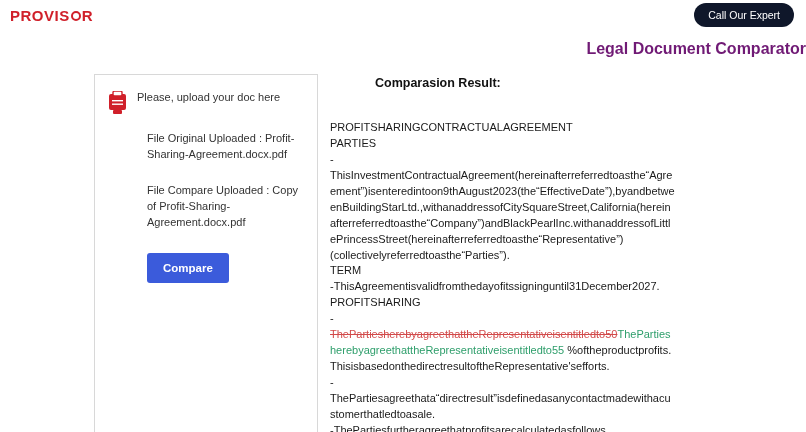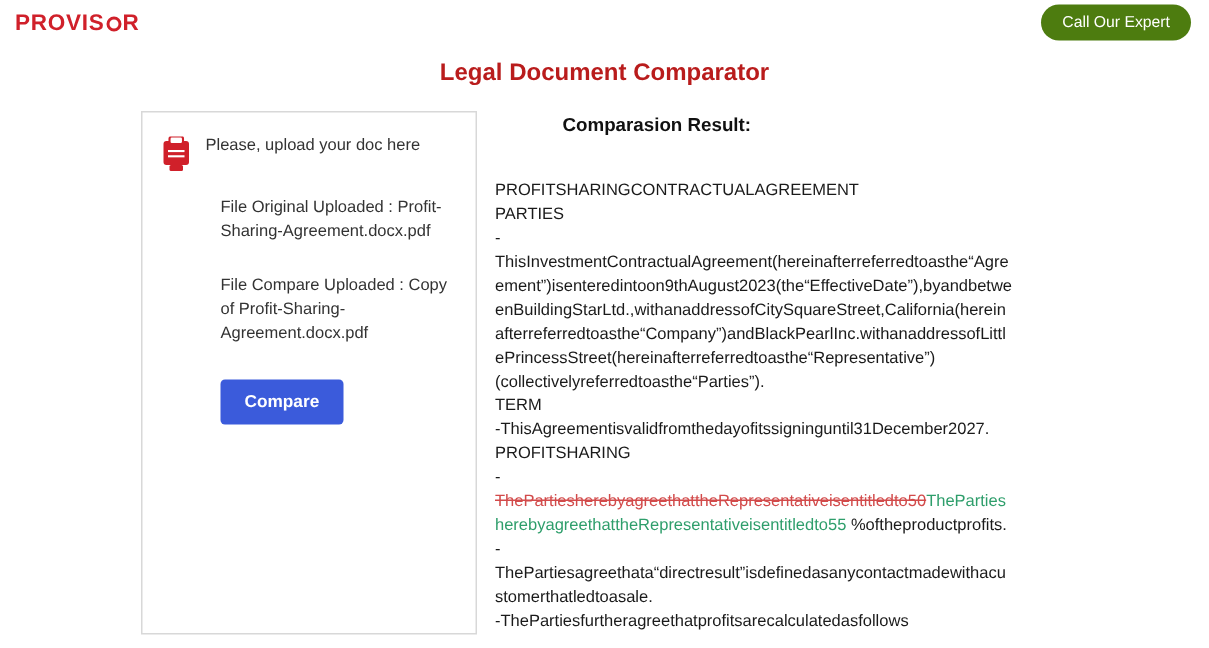--- a/index.html
+++ b/index.html
@@ -55,36 +55,36 @@
   }
   .nav-item {
     font-size: 11.5px;
     color: #222222;
     cursor: pointer;
   }
   .cta-btn {
     position: absolute;
     right: 12px;
     top: 3px;
-    background: #4d7c0f;
+    background: #0f172a;
     color: #ffffff;
     border: none;
     border-radius: 13px;
     font-size: 10.5px;
     padding: 6px 14px;
     cursor: pointer;
     font-family: "Liberation Sans", sans-serif;
   }
 
   
   .page-title {
-    text-align: center;
+    text-align: right;
     font-size: 16px;
     font-weight: bold;
-    color: #b91c1c;
+    color: #701a75;
     margin-top: 10px;
   }
 
   
   .content {
     display: flex;
     margin-top: 16px;
     padding-left: 94px;
   }
 
@@ -201,20 +201,21 @@
     <div class="result-panel">
       <div class="result-title">Comparasion Result:</div>
       <div class="result-body">
         <span class="ln">PROFITSHARINGCONTRACTUALAGREEMENT</span>
         <span class="ln">PARTIES</span>
         <span class="ln">-ThisInvestmentContractualAgreement(hereinafterreferredtoasthe“Agreement”)isenteredintoon9thAugust2023(the“EffectiveDate”),byandbetweenBuildingStarLtd.,withanaddressofCitySquareStreet,California(hereinafterreferredtoasthe“Company”)andBlackPearlInc.withanaddressofLittlePrincessStreet(hereinafterreferredtoasthe“Representative”)(collectivelyreferredtoasthe“Parties”).</span>
         <span class="ln">TERM</span>
         <span class="ln">-ThisAgreementisvalidfromthedayofitssigninguntil31December2027.</span>
         <span class="ln">PROFITSHARING</span>
         <span class="ln"><span>- </span><span class="del">ThePartiesherebyagreethattheRepresentativeisentitledto50</span><span class="ins">ThePartiesherebyagreethattheRepresentativeisentitledto55</span><span> %oftheproductprofits.</span></span>
+        <span class="ln">ThisisbasedonthedirectresultoftheRepresentative'sefforts.</span>
         <span class="ln">-ThePartiesagreethata“directresult”isdefinedasanycontactmadewithacustomerthatledtoasale.</span>
         <span class="ln">-ThePartiesfurtheragreethatprofitsarecalculatedasfollows</span>
 
       </div>
     </div>
 
   </div>
 </div>
 
 </body></html>

